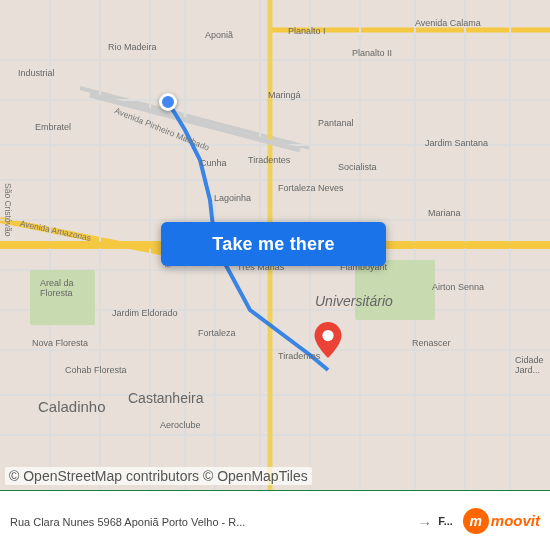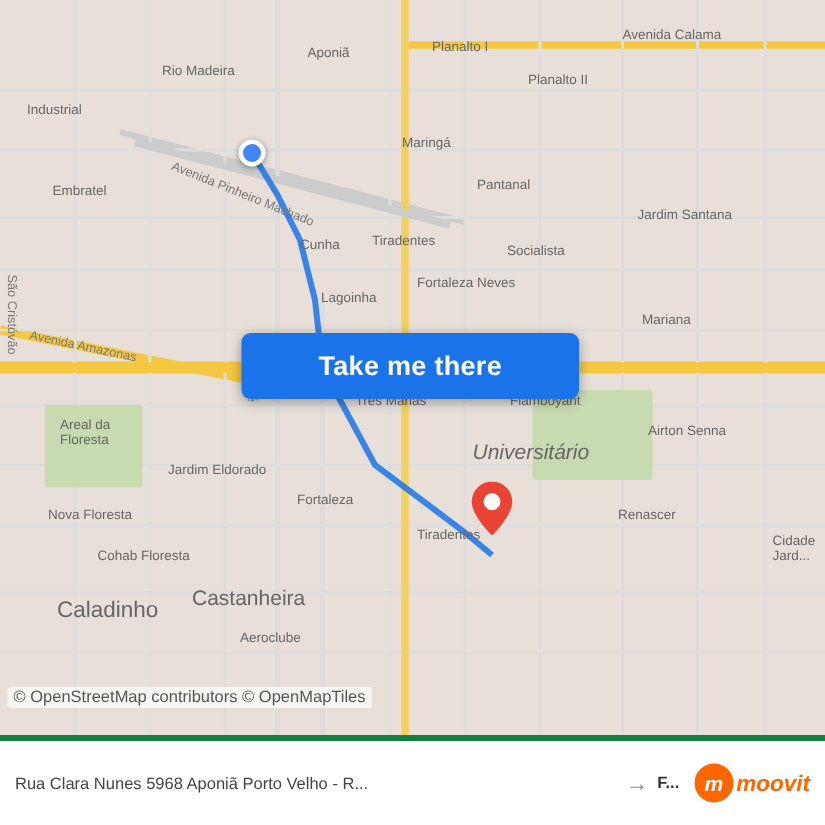--- a/index.html
+++ b/index.html
@@ -64,21 +64,21 @@
       height: 36px;
     }
 
     #bottom-info {
       width: 550px;
       height: 60px;
       background: white;
       display: flex;
       align-items: center;
       padding: 0 10px;
-      border-top: 4px solid #15803d;
+      border-top: 1px solid #15803d;
       position: relative;
     }
 
     .info-left {
       flex: 1;
       overflow: hidden;
     }
 
     .route-text {
       font-size: 11px;
@@ -224,21 +224,21 @@
 
   <div class="marker-dest">
     <svg viewBox="0 0 24 32" xmlns="http://www.w3.org/2000/svg">
       <path d="M12 0C5.4 0 0 5.4 0 12c0 8.4 12 20 12 20s12-11.6 12-20C24 5.4 18.6 0 12 0z" fill="#ea4335"></path>
       <circle cx="12" cy="12" r="5" fill="white"></circle>
     </svg>
   </div>
 
   <button id="take-me-there-btn">Take me there</button>
 
-  <div style="position:absolute;bottom:18px;left:5px;font-size:11px;color:#555;background:rgba(255,255,255,0.7);padding:1px 4px;border-radius:2px;margin-top:24px;">
+  <div style="position:absolute;bottom:5px;left:5px;font-size:14px;color:#555;background:rgba(255,255,255,0.7);padding:1px 4px;border-radius:2px;margin-top:24px;">
     <span>© OpenStreetMap contributors © OpenMapTiles</span>
   </div>
 </div>
 
 <div id="bottom-info">
   <div class="info-left">
     <span class="route-text">Rua Clara Nunes 5968 Aponiã Porto Velho - R...</span>
   </div>
   <span class="route-arrow">→</span>
   <span class="dest-short">F...</span>

